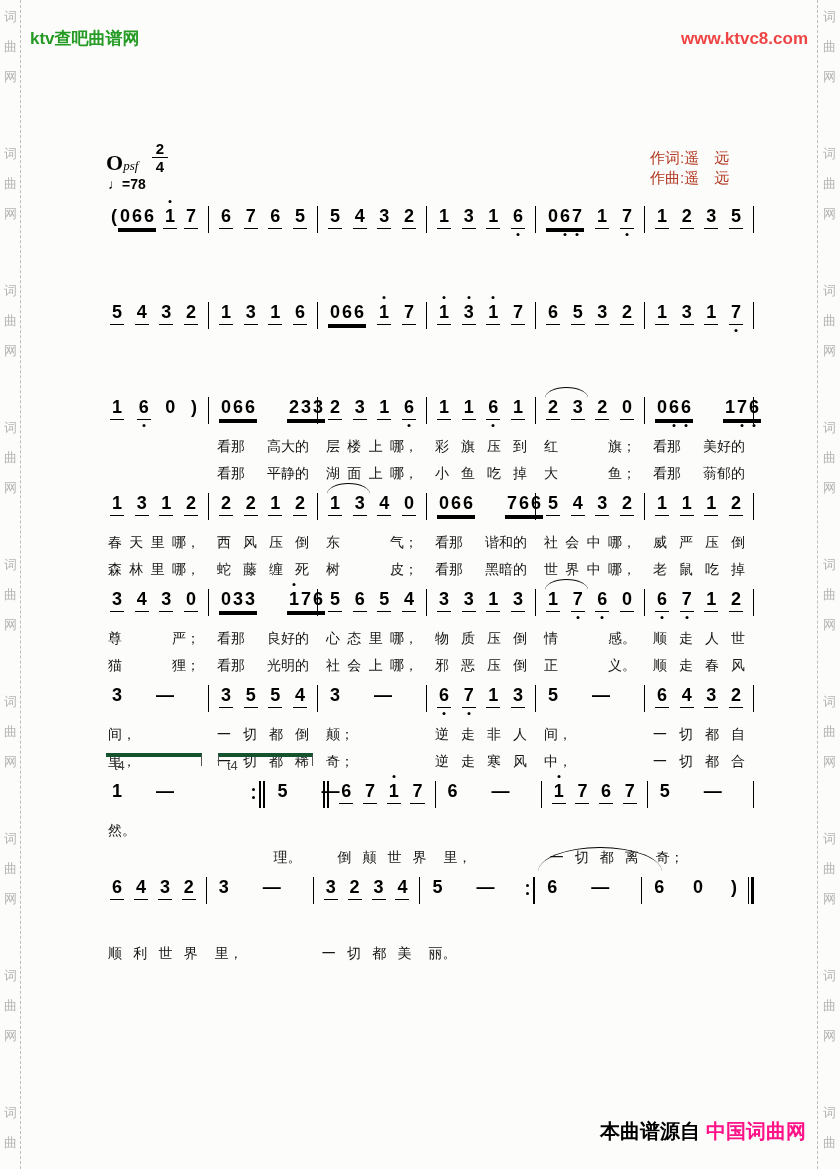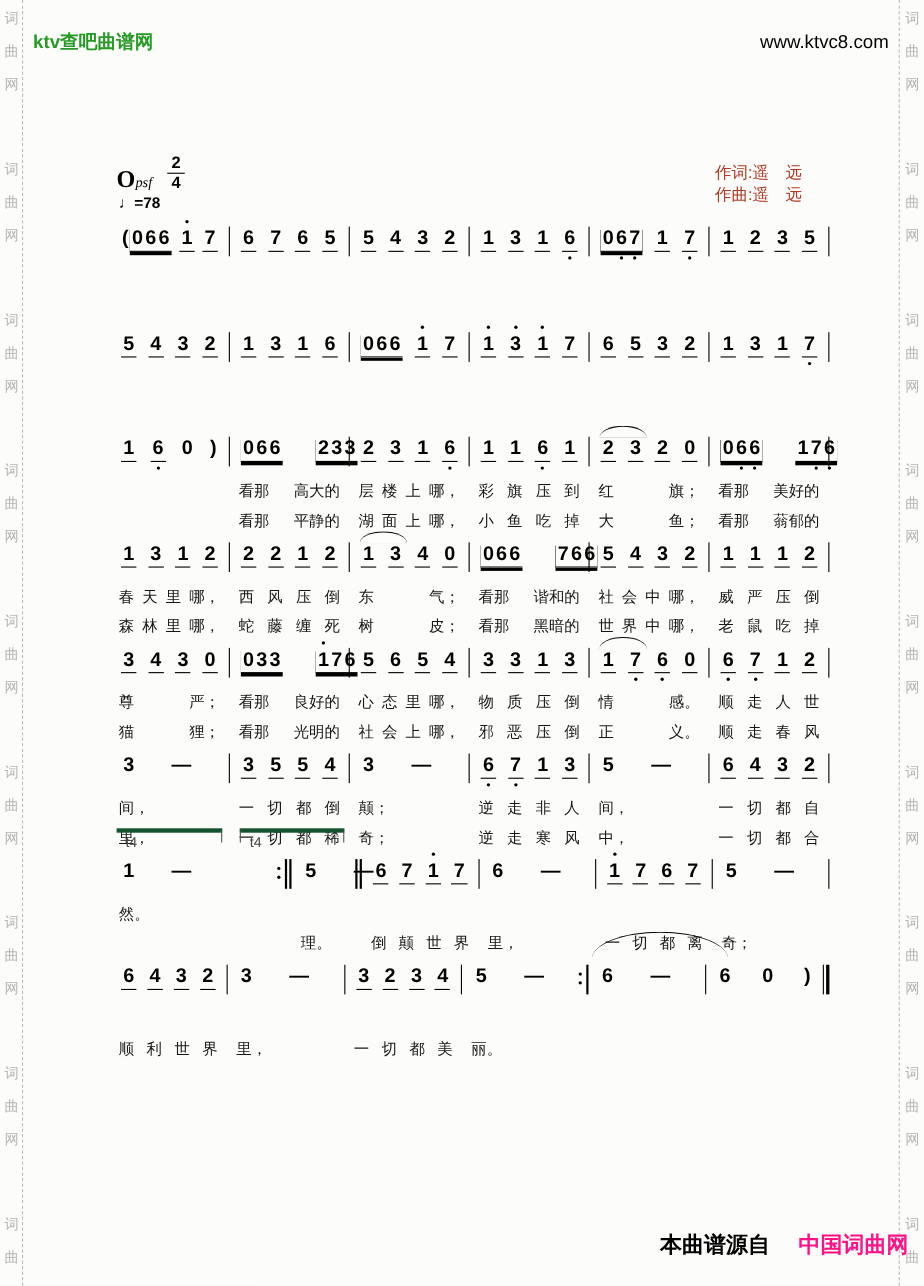--- a/index.html
+++ b/index.html
@@ -4,21 +4,21 @@
 <style>
   html,body{margin:0;padding:0;background:#e8e8e8;}
   .page{position:relative;width:840px;height:1169px;margin:0 auto;background:#fcfcfa;
         overflow:hidden;font-family:"Liberation Sans",sans-serif;color:#000;}
   
   .vdash{position:absolute;top:0;bottom:0;width:0;border-left:1px dashed #bdbdbd;}
   .vdash.left{left:20px;} .vdash.right{left:817px;}
   .wm-char{position:absolute;font-size:13px;color:#b5b5b5;line-height:13px;}
   
   .site-left{position:absolute;left:30px;top:27px;font-size:17px;font-weight:bold;color:#259b25;}
-  .site-right{position:absolute;right:32px;top:29px;font-size:17px;font-weight:normal;color:#000000;}
+  .site-right{position:absolute;right:32px;top:29px;font-size:17px;font-weight:bold;color:#ef4444;}
   .title{position:absolute;left:0;right:0;top:100px;text-align:center;font-size:31px;
          letter-spacing:10px;color:#1c1c1c;}
   .credits{position:absolute;left:650px;top:148px;font-size:15px;line-height:20px;color:#b03a22;}
   
   .meta{position:absolute;left:106px;top:150px;width:110px;height:50px;}
   .key-o{font-size:22px;font-weight:bold;font-family:"Liberation Serif",serif;}
   .key-it{font-size:13px;font-style:italic;font-family:"Liberation Serif",serif;}
   .ts{position:absolute;left:46px;top:-10px;width:16px;text-align:center;font-size:15px;font-weight:bold;}
   .ts b{display:block;border-bottom:1px solid #000;font-weight:bold;}
   .tempo{position:absolute;left:2px;top:26px;font-size:14px;font-weight:bold;}
@@ -47,21 +47,21 @@
   .dots i{width:3px;height:3px;border-radius:50%;background:#000;display:block;}
   .slur{position:absolute;left:8%;top:-4px;width:40%;height:10px;border-top:1.5px solid #000;
         border-radius:50% 50% 0 0/100% 100% 0 0;}
   .volta{position:absolute;top:-22px;height:9px;border-top:4px solid #14532d;border-right:1px solid #555;}
   .volta1{left:6px;width:95px;}
   .volta2{left:118px;width:93px;border-left:1px solid #555;}
   .vl{position:absolute;left:8px;top:1px;font-size:13px;color:#444;}
   .bigtie{position:absolute;left:438px;top:-24px;width:124px;height:24px;
           border-top:1.5px solid #000;border-radius:50% 50% 0 0/100% 100% 0 0;}
   
-  .footer{position:absolute;left:600px;top:1118px;display:flex;gap:26px;
+  .footer{position:absolute;left:600px;top:1118px;display:flex;gap:6px;
           font-size:20px;font-weight:bold;}
   .footer .brand{color:#ff1288;}
 </style>
 </head>
 <body>
 
 <div class="page">
 
   <div class="vdash left"></div>
   <div class="vdash right"></div>

